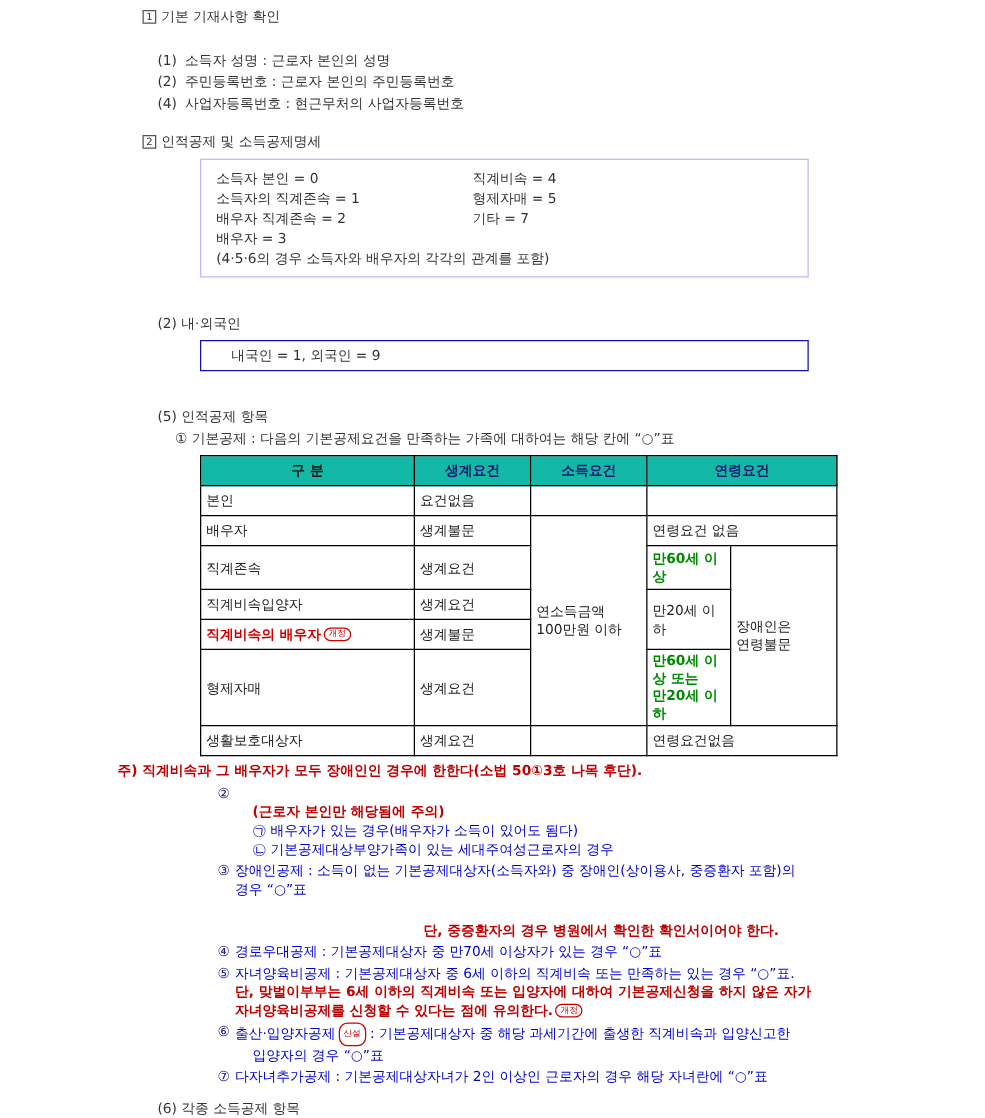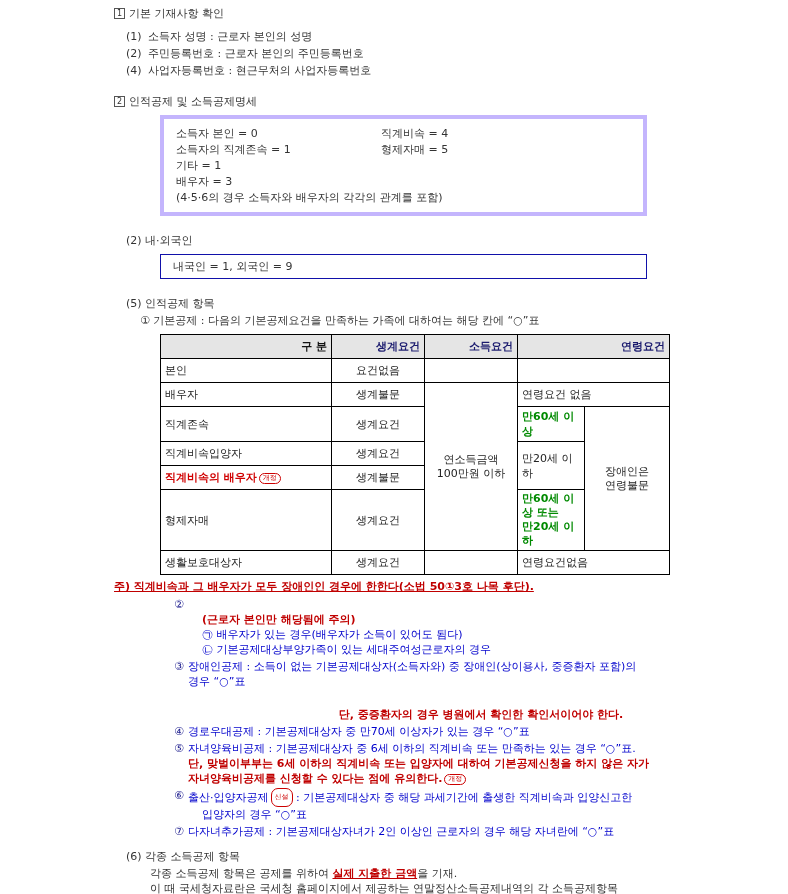--- a/index.html
+++ b/index.html
@@ -35,46 +35,46 @@
     width: 9px;
     height: 9px;
     text-align: center;
     margin-right: 4px;
     margin-top: 2px;
     color: #333;
   }
   .sec-title { color: #333; }
   .lvl1 {
     margin-left: 112px;
-    margin-top: 8px;
+    margin-top: 20px;
     color: #333;
   }
   .lvl1 .row { margin: 2px 0; }
   .num { display: inline-block; width: 22px; }
   .codebox {
     margin-left: 146px;
     margin-top: 6px;
-    border: 4px solid #c4b5fd;
+    border: 1px solid #c4b5fd;
     width: 487px;
     box-sizing: border-box;
     padding: 6px 10px 6px 12px;
     color: #333;
   }
   .codebox .crow {
     display: flex;
     margin: 1px 0;
   }
   .codebox .c1 { width: 205px; }
   .smallbox {
     margin-left: 146px;
     margin-top: 6px;
     border: 1px solid #1111aa;
     width: 487px;
     box-sizing: border-box;
-    padding: 4px 10px 4px 12px;
+    padding: 4px 10px 4px 24px;
     color: #333;
   }
   .spacer-sm { height: 9px; }
   .spacer-md { height: 14px; }
 
   
   table.main {
     border-collapse: collapse;
     margin-left: 146px;
     margin-top: 6px;
@@ -82,27 +82,27 @@
     font-size: 11px;
     color: #222;
   }
   table.main td, table.main th {
     border: 1px solid #000;
     padding: 2px 4px;
     height: 19px;
     vertical-align: middle;
   }
   table.main thead th {
-    background: #e5e5e5;
+    background: #14b8a6;
     font-weight: bold;
-    text-align: right;
+    text-align: center;
     color: #1a1a6e;
   }
   table.main thead th.plain { color: #111; }
-  td.c { text-align: center; }
+  td.c { text-align: left; }
   td.l { padding-left: 8px; }
   .red { color: #d00000; font-weight: bold; }
   .green { color: #008a00; font-weight: bold; }
   .blue { color: #0000cc; }
   .gaejeong {
     display: inline-block;
     border: 1px solid #cc0000;
     border-radius: 7px;
     color: #cc0000;
     font-size: 7px;
@@ -116,26 +116,25 @@
     border: 1px solid #cc0000;
     border-radius: 7px;
     color: #cc0000;
     font-size: 7px;
     padding: 4px 3px;
     line-height: 9px;
     vertical-align: middle;
     margin-left: 2px;
   }
   .note {
-    margin-left: 100px;
+    margin-left: 80px;
     margin-top: 4px;
     color: #c00000;
     font-weight: bold;
     font-size: 11px;
-    text-decoration: underline;
   }
   .items {
     margin-left: 160px;
     margin-top: 3px;
     color: #1a1a8c;
     font-size: 11px;
     line-height: 15px;
   }
   .items .it { margin-top: 2px; display: flex; }
   .items .marker { width: 14px; flex: 0 0 14px; }
@@ -188,21 +187,22 @@
   <div class="codebox">
     <div class="crow">
       <span class="c1">소득자 본인 = 0</span>
       <span>직계비속 = 4</span>
     </div>
     <div class="crow">
       <span class="c1">소득자의 직계존속 = 1</span>
       <span>형제자매 = 5</span>
     </div>
     <div class="crow">
-      <span>기타 = 1</span>
+      <span class="c1">배우자 직계존속 = 2</span>
+      <span>기타 = 7</span>
     </div>
     <div class="crow">
       <span class="c1">배우자 = 3</span>
       <span></span>
     </div>
     <div class="crow">
       <span>(4·5·6의 경우 소득자와 배우자의 각각의 관계를 포함)</span>
     </div>
   </div>
 

